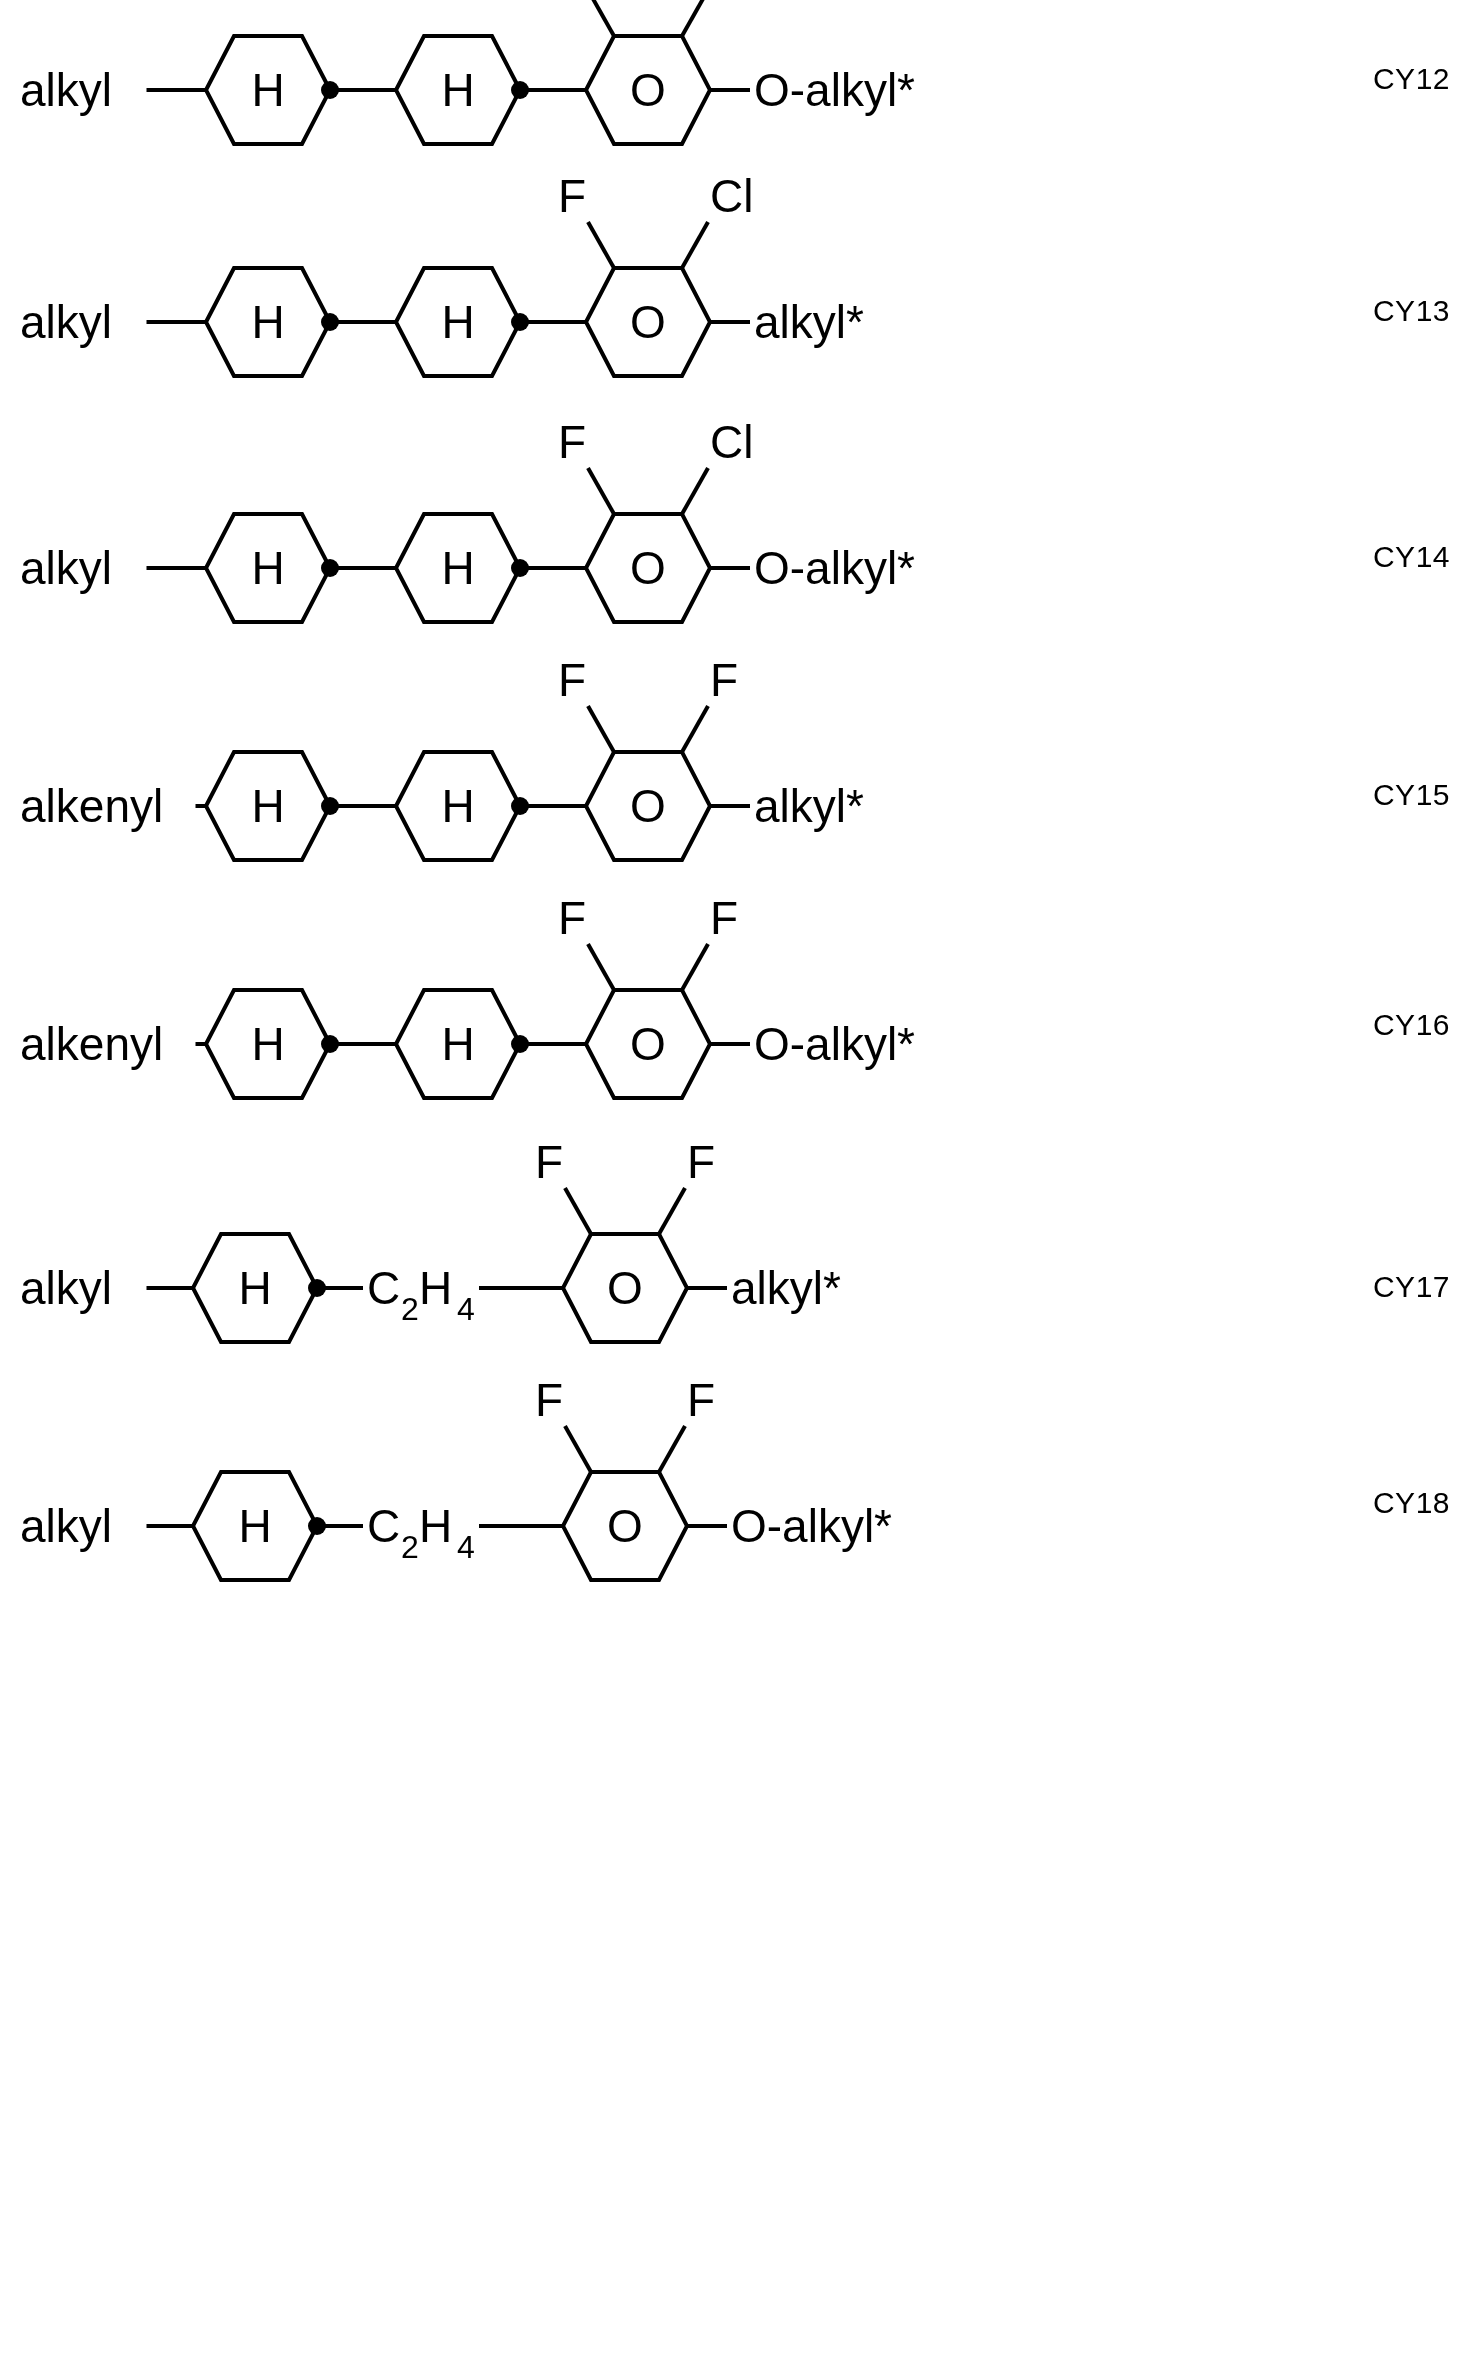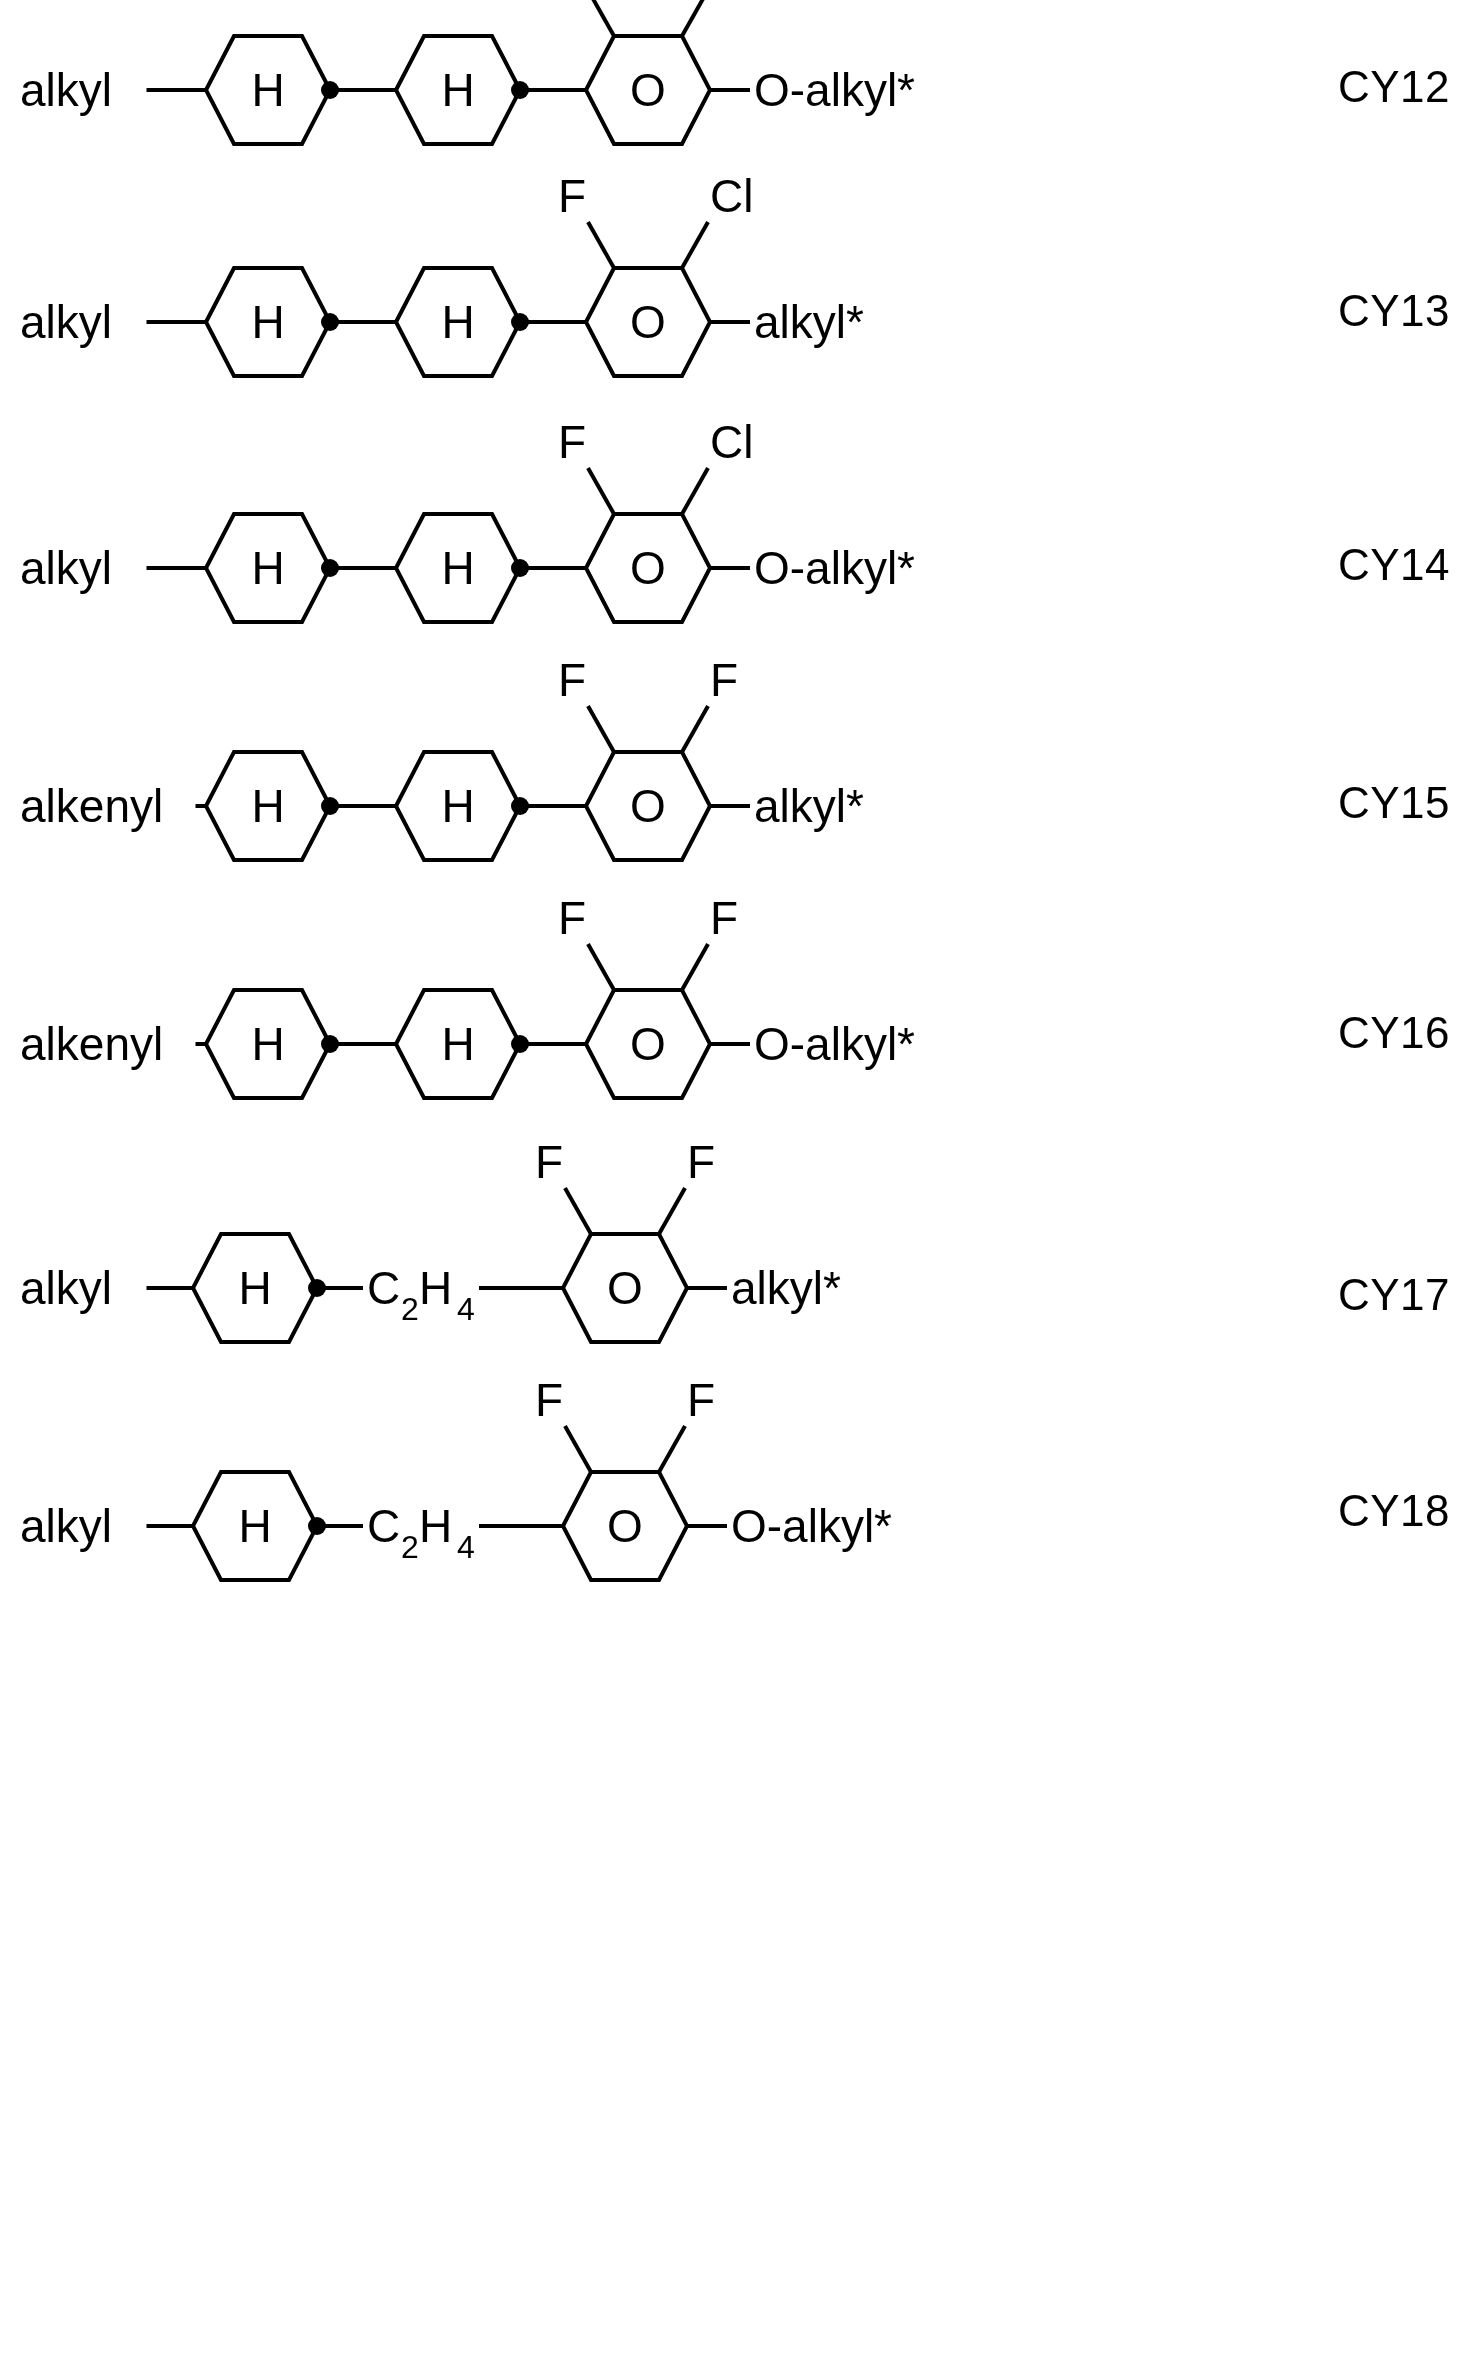--- a/index.html
+++ b/index.html
@@ -30,21 +30,21 @@
     position: absolute;
     left: 0;
     top: 0;
     width: 1300px;
     height: 320px;
     overflow: visible;
   }
   .code-label {
     position: absolute;
     right: 30px;
-    font-size: 44px;
+    font-size: 30px;
     font-family: "Liberation Sans", sans-serif;
     letter-spacing: 0.5px;
     white-space: nowrap;
     color: #000000;
   }
   svg text {
     font-family: "Liberation Sans", sans-serif;
     fill: #000000;
   }
   .t-term {
@@ -124,21 +124,21 @@
           <line class="bond" x1="520" y1="100" x2="586" y2="100"></line>
           <circle class="vertex-dot" cx="520" cy="100" r="9"></circle>
           <line class="bond" x1="710" y1="100" x2="750" y2="100"></line>
           <text x="754" y="116" text-anchor="start" class="t-term">alkyl*</text>
           <line class="bond" x1="614" y1="46" x2="588" y2="0"></line>
           <text x="586" y="-10" text-anchor="end" class="t-sub">F</text>
           <line class="bond" x1="682" y1="46" x2="708" y2="0"></line>
           <text x="710" y="-10" text-anchor="start" class="t-sub">Cl</text>
         </g>
       </svg>
-      <div class="code-label" style="top: 64px;">CY13</div>
+      <div class="code-label" style="top: 72px;">CY13</div>
     </div>
     <div class="row" style="top: 468px;">
       <svg class="struct-svg" viewBox="0 0 1300 320" width="1300" height="320">
         <g>
           <path class="ringpath" d="M206,100 L234,46 L302,46 L330,100 L302,154 L234,154 Z"></path>
           <text x="268" y="116" text-anchor="middle" class="t-ring">H</text>
           <path class="ringpath" d="M396,100 L424,46 L492,46 L520,100 L492,154 L424,154 Z"></path>
           <text x="458" y="116" text-anchor="middle" class="t-ring">H</text>
           <path class="ringpath" d="M586,100 L614,46 L682,46 L710,100 L682,154 L614,154 Z"></path>
           <text x="648" y="116" text-anchor="middle" class="t-ring">O</text>

